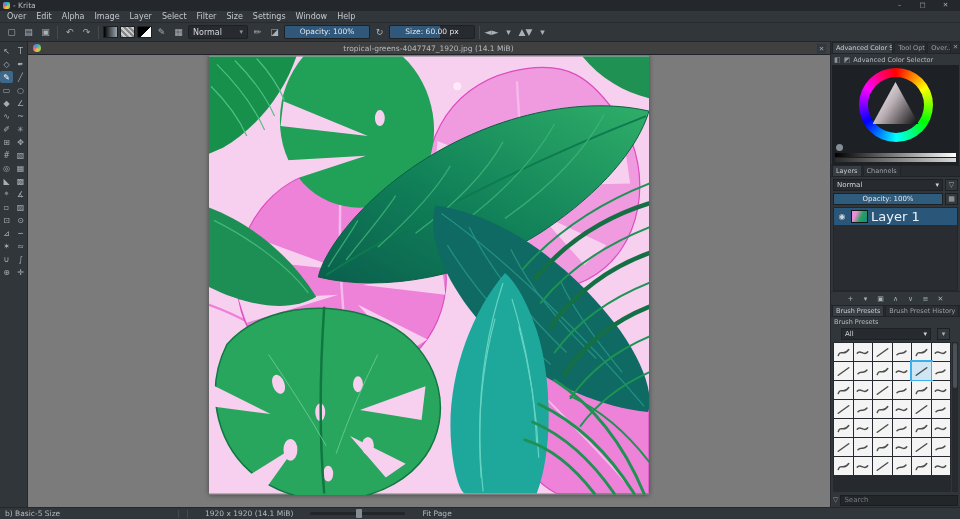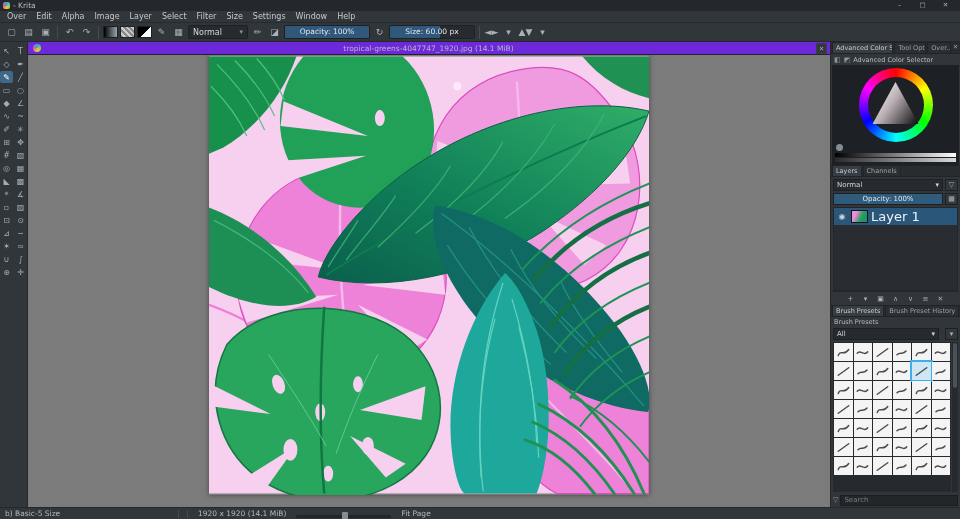--- a/index.html
+++ b/index.html
@@ -22,21 +22,21 @@
 .tb-dropdown .caret{color:#8d949a;font-size:7px}
 .tb-slider{position:relative;width:86px;height:14px;background:#272b2f;border:1px solid #1d2124;border-radius:2px;overflow:hidden}
 .tb-slider .fill{position:absolute;left:0;top:0;bottom:0;background:#30587a}
 .tb-slider span{position:relative;display:block;text-align:center;line-height:12px;font-size:7.5px;color:#e3e8ed}
 
 .main{flex:1;display:flex;min-height:0}
 .toolbox{width:28px;background:#31363b;border-right:1px solid #24282c;display:grid;grid-template-columns:13px 13px;justify-content:center;align-content:start;gap:1px;padding-top:3px;flex:0 0 auto}
 .tool{width:13px;height:12px;display:flex;align-items:center;justify-content:center;font-size:8px;color:#a6adb3;border-radius:2px}
 .tool.active{background:#3e688a;color:#fff}
 .canvas-area{flex:1;display:flex;flex-direction:column;background:#7b7b7b;min-width:0}
-.doc-tabbar{height:13px;background:#6d28d9;border-bottom:1px solid #202428;display:flex;align-items:center;padding:0 3px;flex:0 0 auto}
+.doc-tabbar{height:13px;background:#404040;border-bottom:1px solid #202428;display:flex;align-items:center;padding:0 3px;flex:0 0 auto}
 .doc-icon{width:8px;height:8px;border-radius:50%;background:conic-gradient(#2aa4e0,#8ed04f,#eec43b,#df5b9b,#2aa4e0);margin-left:2px;flex:0 0 auto}
 .doc-title{flex:1;text-align:center;font-size:7.5px;color:#b4bac0;white-space:nowrap;overflow:hidden}
 .doc-close{width:11px;height:11px;font-size:6.5px;line-height:10px;text-align:center;color:#a6acb2;border:1px solid #3a3f45;border-radius:1px;background:#33383d;flex:0 0 auto}
 .canvas-wrap{flex:1;display:flex;justify-content:center;align-items:flex-start;overflow:hidden}
 .canvas-wrap svg{width:440px;height:440px;box-shadow:0 0 5px rgba(0,0,0,.45);flex:0 0 auto}
 
 .docker{width:130px;background:#31363b;border-left:1px solid #24282c;display:flex;flex-direction:column;font-size:7.5px;flex:0 0 auto;min-height:0}
 .dtab-bar{display:flex;align-items:flex-end;height:12px;background:#282c30;border-bottom:1px solid #202428;padding:0 1px;gap:1px;flex:0 0 auto}
 .dtab{padding:0 3px;line-height:10px;font-size:6.5px;color:#9aa1a7;background:#2b2f34;border:1px solid #202428;border-bottom:none;white-space:nowrap;overflow:hidden}
 .dtab.active{background:#383d43;color:#c6ccd2}
@@ -61,38 +61,38 @@
 .mini-slider span{position:relative;display:block;text-align:center;line-height:11px;font-size:7px;color:#e2e7ec}
 .layer-list{flex:0 0 84px;background:#292d32;margin:0 2px;border:1px solid #23272b;overflow:hidden}
 .layer-row{height:17px;display:flex;align-items:center;gap:3px;padding:0 2px}
 .layer-row.selected{background:#2a5679}
 .layer-eye{width:12px;text-align:center;font-size:8px;color:#cfd5da}
 .layer-thumb{width:17px;height:13px;border:1px solid #14171a;background:linear-gradient(115deg,#ef8cda 25%,#28a05c 60%,#1b8a80)}
 .layer-name{font-size:13px;color:#eef2f6}
 .layer-actions{height:14px;display:flex;align-items:center;justify-content:center;gap:4px;border-top:1px solid #24282c;flex:0 0 auto}
 .la-btn{min-width:11px;height:11px;display:flex;align-items:center;justify-content:center;font-size:7px;color:#a9b0b6}
 .brush-header{height:10px;line-height:10px;padding-left:3px;font-size:6.5px;color:#b7bdc3;flex:0 0 auto}
-.brush-filter{display:flex;gap:6px;padding:1px 2px;flex:0 0 auto}
+.brush-filter{display:flex;gap:6px;padding:1px 10px;flex:0 0 auto}
 .brush-grid-wrap{flex:1;position:relative;margin:1px 2px;min-height:0}
 .brush-grid{position:absolute;inset:0 7px 0 0;display:grid;grid-template-columns:repeat(6,1fr);gap:1px;align-content:start;overflow:hidden;background:#26292d;padding:1px}
 .brush-cell{height:18px;background:#f4f4f4;display:flex;align-items:center;justify-content:center}
 .brush-cell.selected{outline:2px solid #3daee9;background:#cfe6f5}
 .brush-cell svg{width:15px;height:15px}
 .vscroll{position:absolute;right:0;top:0;bottom:0;width:6px;background:#26292d}
 .vscroll .thumb{position:absolute;top:1px;left:1px;right:1px;height:45px;background:#4a5158;border-radius:2px}
 .brush-search{height:14px;display:flex;align-items:center;gap:2px;padding:1px 2px;flex:0 0 auto}
 .search-icon{font-size:7px;color:#8d949a}
 .search-input{flex:1;height:11px;background:#232629;border:1px solid #1b1e21;color:#cfd4d9;font-size:7px;padding:0 3px;font-family:inherit}
 .search-input::placeholder{color:#767d84}
 
 .statusbar{height:12px;background:#31363b;border-top:1px solid #24282c;display:flex;align-items:center;font-size:7.5px;color:#b4bac0;padding:0 5px;gap:8px;flex:0 0 auto}
 .sb-left{width:165px;white-space:nowrap;overflow:hidden}
 .sb-center{flex:1;text-align:left;white-space:nowrap;overflow:hidden}
 .sb-sep{width:1px;height:8px;background:#454b51}
-.sb-right{display:flex;align-items:flex-end;gap:10px;white-space:nowrap}
+.sb-right{display:flex;align-items:center;gap:17px;white-space:nowrap}
 .zoom-slider{width:95px;height:3px;background:#222629;position:relative;border-radius:2px}
 .zoom-thumb{position:absolute;left:46px;top:-3px;width:6px;height:9px;background:#858c93;border-radius:1px}
 </style>
 </head>
 <body>
 
 <div class="app">
 
   <div class="titlebar">
     <span class="app-icon"></span>

